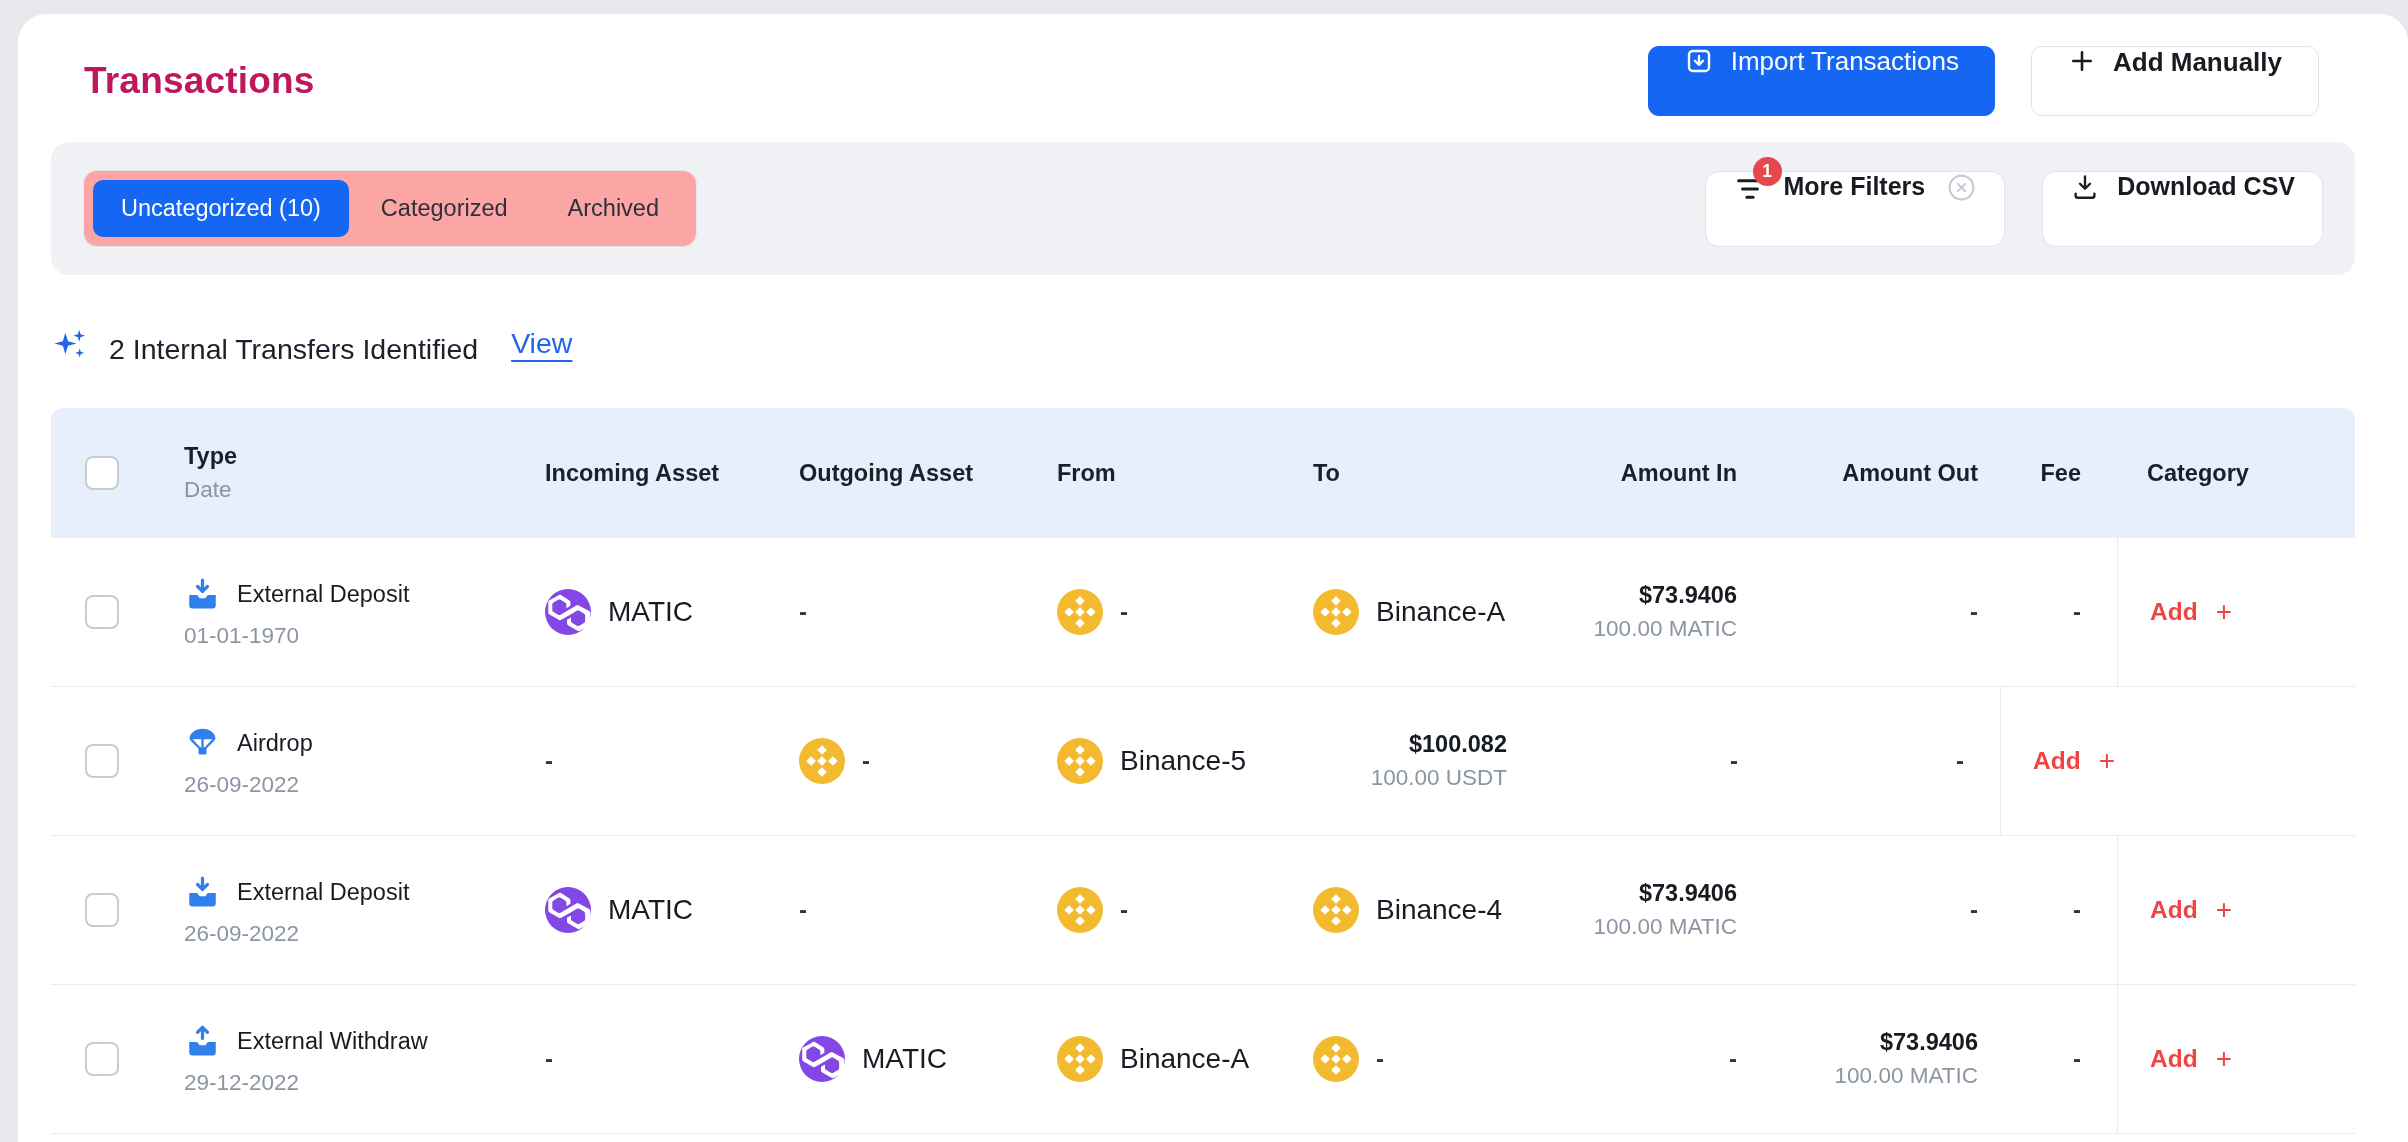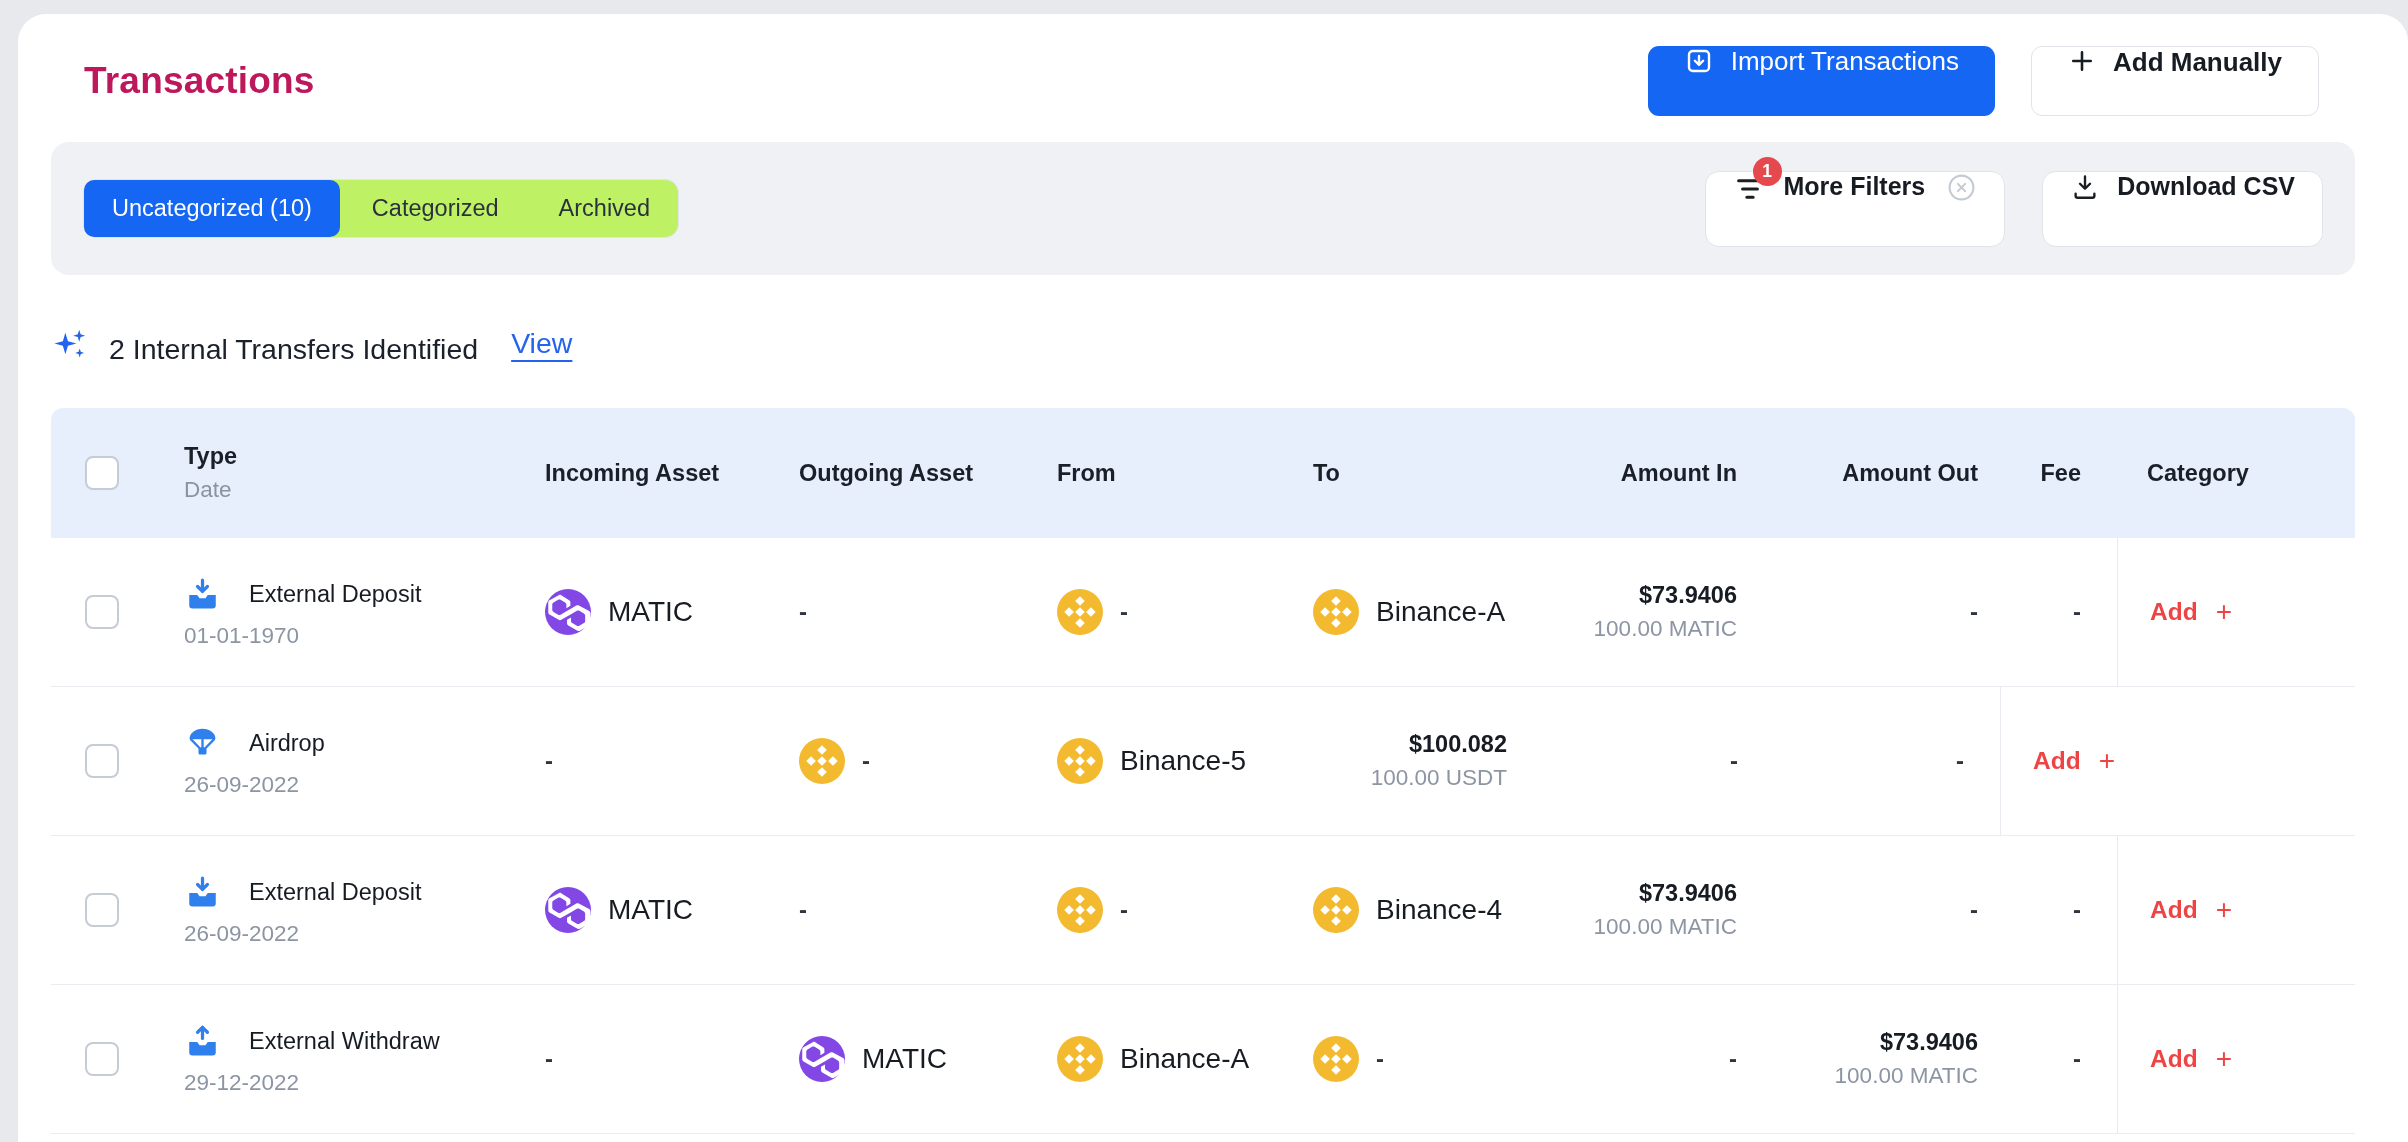--- a/index.html
+++ b/index.html
@@ -44,23 +44,24 @@
   
   .filterbar {
     margin: 26px 53px 0 33px;
     height: 133px;
     background: #f0f1f4;
     border-radius: 18px;
     display: flex; align-items: center;
     padding: 0 32px;
   }
   .tabs {
-    background: #bef264;
+    background: #fca5a5;
     border: 1.6px solid #e1e5ea;
     border-radius: 14px;
+    padding: 9px;
     display: flex; gap: 4px; 
   }
   .tab {
     border: none; background: transparent; cursor: pointer;
     font-family: inherit; font-size: 23.5px; font-weight: 500; color: #2b313c;
     height: 57px; padding: 0 28px; border-radius: 10px; white-space: nowrap;
   }
   .tab.active { background: #1566F2; color: #fff; }
 
   .filter-actions { margin-left: auto; display: flex; gap: 37px; align-items: center; }
@@ -108,21 +109,21 @@
   .cell-cb { padding-left: 34px; display: flex; align-items: center; }
   input[type="checkbox"] {
     appearance: none; -webkit-appearance: none;
     width: 34px; height: 34px;
     border: 2.5px solid #C5CCD6; border-radius: 8px;
     background: #fff; cursor: pointer;
   }
   .cell-type { padding-left: 38px; }
   .h-date { font-size: 22.5px; font-weight: 400; color: #8A93A1; margin-top: 7px; }
 
-  .type-line { display: flex; align-items: center; gap: 28px; }
+  .type-line { display: flex; align-items: center; gap: 16px; }
   .ticon { width: 37px; height: 37px; display: inline-flex; }
   .ticon svg { width: 100%; height: 100%; }
   .tlabel { font-size: 23.5px; font-weight: 500; color: #171b22; }
   .tdate { font-size: 22.5px; color: #8C95A3; margin-top: 10px; }
 
   .cell-asset, .cell-wallet { display: flex; align-items: center; gap: 17px; }
   .coin { width: 46px; height: 46px; display: inline-flex; flex: 0 0 auto; }
   .coin svg { width: 100%; height: 100%; }
   .coin-label { font-size: 28px; font-weight: 500; }
   .dash { font-size: 24px; font-weight: 600; color: #2e3540; }

